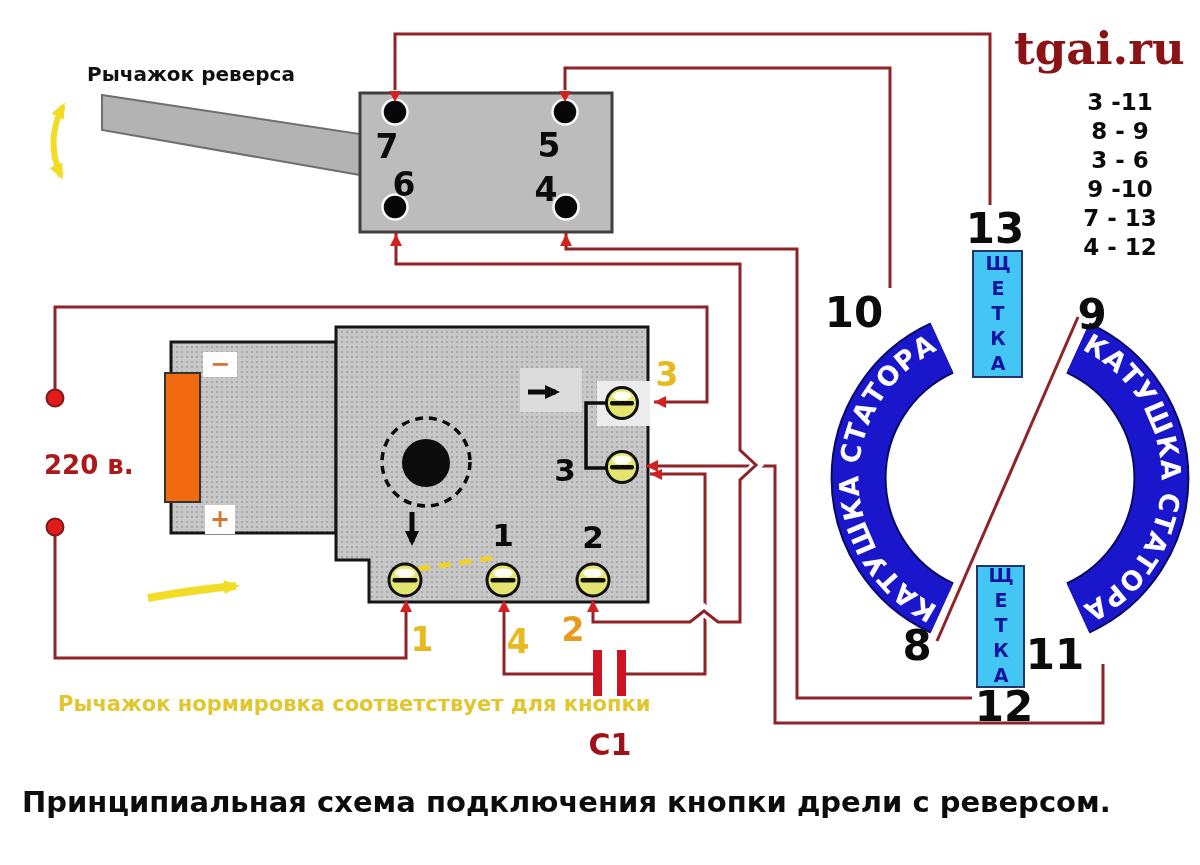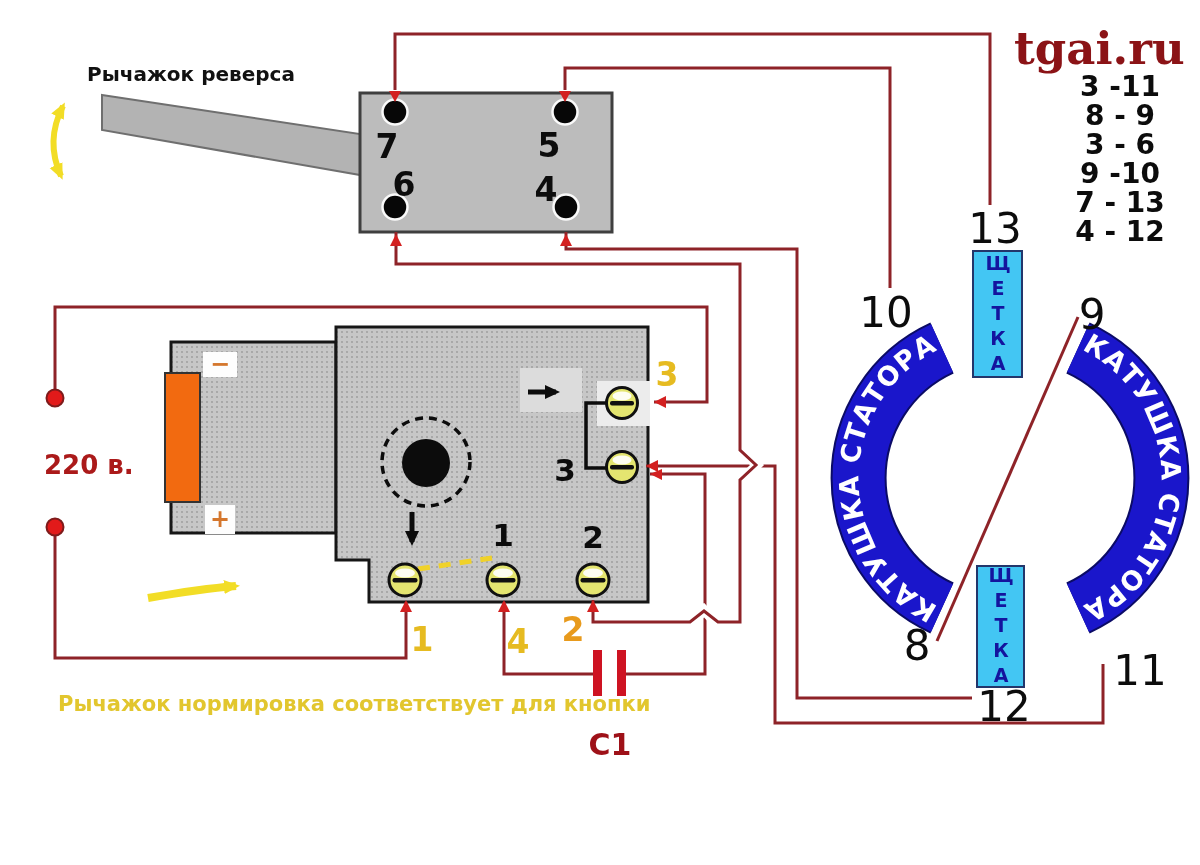--- a/index.html
+++ b/index.html
@@ -3,28 +3,28 @@
 <meta charset="utf-8">
 <style>
   html,body{margin:0;padding:0;background:#fff;}
   #stage{
     position:relative;width:1200px;height:865px;background:#ffffff;
     font-family:"DejaVu Sans","Liberation Sans",sans-serif;overflow:hidden;
   }
   #wires-svg{position:absolute;left:0;top:0;width:1200px;height:865px;z-index:1;}
   .lbl{position:absolute;z-index:2;white-space:nowrap;}
   .ctr{transform:translate(-50%,-50%);}
-  .bignum{font-size:42px;font-weight:normal;color:#0c0c0c;}
+  .bignum{font-size:42px;font-weight:bold;color:#0c0c0c;}
   .pinnum{font-size:33px;font-weight:bold;color:#0c0c0c;}
   .termnum{font-size:31px;font-weight:bold;color:#0c0c0c;}
   .ylw{font-size:33px;font-weight:bold;color:#e6bb21;}
   .ylw2{color:#e89a1c;}
   .logo{font-family:"DejaVu Serif","Liberation Serif",serif;font-size:45px;font-weight:bold;color:#8b1316;}
-  .pairs{position:absolute;left:1072px;top:72px;width:96px;z-index:2;text-align:center;
-         font-size:28px;font-weight:bold;color:#0c0c0c;line-height:29px;}
+  .pairs{position:absolute;left:1072px;top:88px;width:96px;z-index:2;text-align:center;
+         font-size:23px;font-weight:bold;color:#0c0c0c;line-height:29px;}
   .voltage{font-size:26px;font-weight:bold;color:#ab1a1a;margin-left:24px;}
   .note{font-size:21px;font-weight:bold;color:#e2c62e;}
   .caption{font-size:29px;font-weight:bold;color:#0d0d0d;}
   .cap-label{font-size:30px;font-weight:bold;color:#9e1118;}
   .brushbox{
     position:absolute;z-index:2;background:#43c6f3;border:2px solid #23366b;
     display:flex;align-items:center;justify-content:center;box-sizing:border-box;
   }
   .vtext{
     writing-mode:vertical-lr;text-orientation:upright;
@@ -204,21 +204,22 @@
 <div class="lbl cap-label ctr" style="left:610px;top:744px;">C1</div>
 
 <div class="brushbox" style="left:972px;top:250px;width:51px;height:128px;">
   <span class="vtext">ЩЕТКА</span>
 </div>
 <div class="brushbox" style="left:976px;top:565px;width:49px;height:123px;">
   <span class="vtext">ЩЕТКА</span>
 </div>
 
 <div class="lbl bignum ctr" style="left:995px;top:228px;">13</div>
-<div class="lbl bignum ctr" style="left:886px;top:312px;text-align:center;">10</div>
+<div class="lbl bignum ctr" style="left:854px;top:312px;text-align:center;">10</div>
 <div class="lbl bignum ctr" style="left:1092px;top:314px;">9</div>
 <div class="lbl bignum ctr" style="left:917px;top:645px;">8</div>
-<div class="lbl bignum ctr" style="left:1140px;top:654px;margin-top:16px;">11</div>
+<div class="lbl bignum ctr" style="left:1055px;top:654px;">11</div>
 <div class="lbl bignum ctr" style="left:1004px;top:706px;text-align:center;">12</div>
 
 <div class="lbl note" style="left:58px;top:692px;">Рычажок нормировка соответствует для кнопки</div>
+<div class="lbl caption" style="left:22px;top:785px;">Принципиальная схема подключения кнопки дрели с реверсом.</div>
 
 </div>
 
 </body></html>

